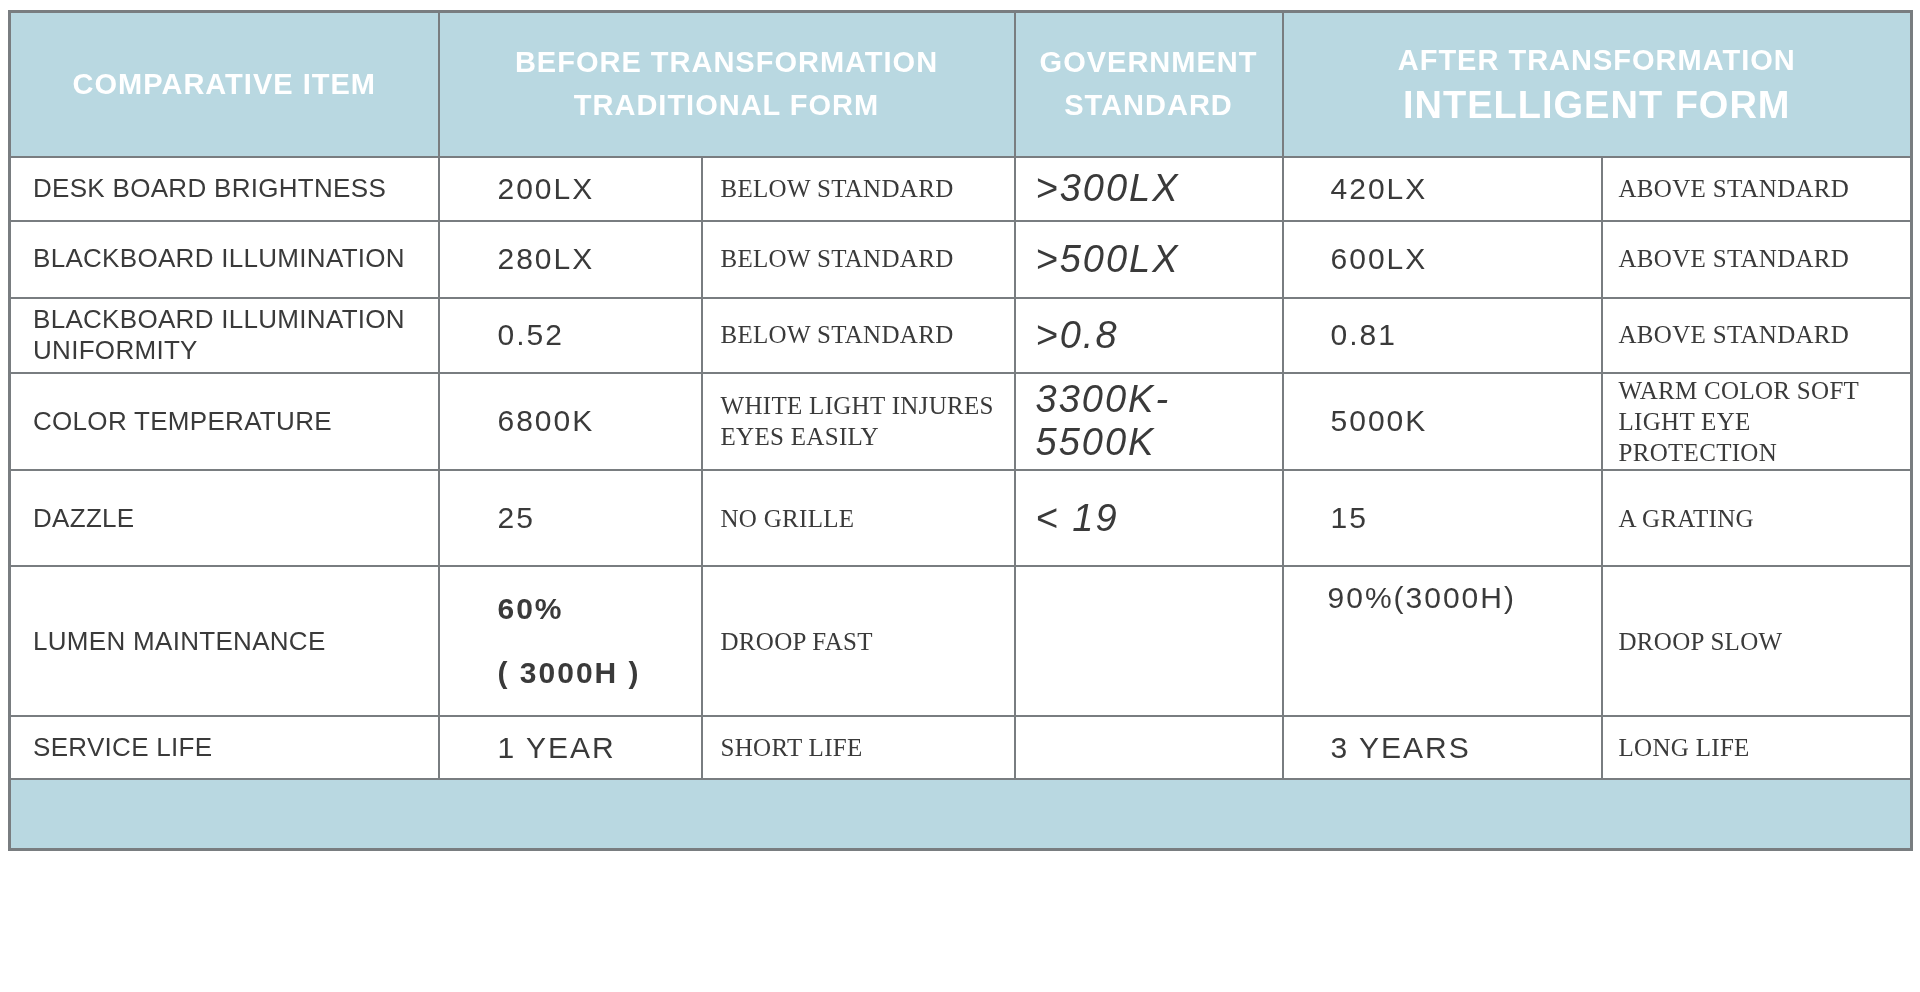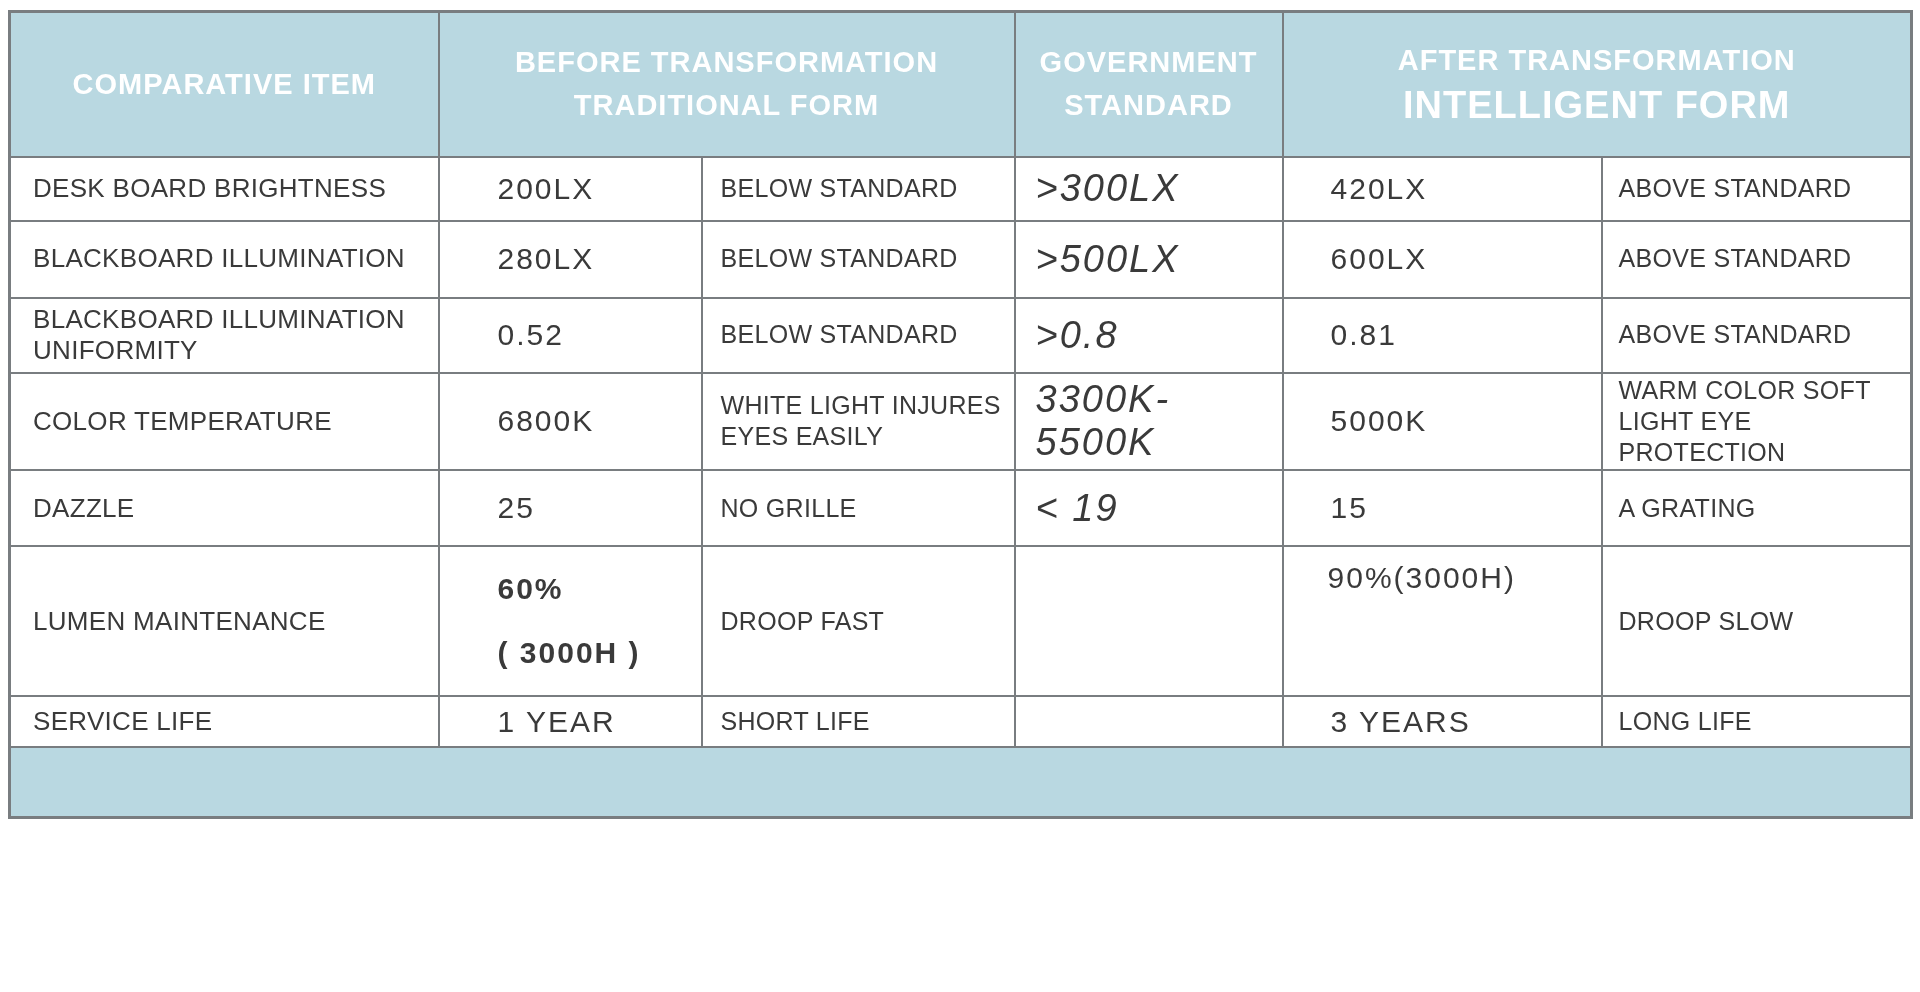--- a/index.html
+++ b/index.html
@@ -42,34 +42,34 @@
     color: var(--body-text);
     vertical-align: middle;
     white-space: pre-line;
     text-align: left;
     padding-right: 8px;
   }
   .c-item   { font-size: 26px; padding-left: 22px; line-height: 1.2;  letter-spacing: 0.3px; }
   .c-val    { font-size: 30px; padding-left: 58px; letter-spacing: 2px; font-weight: 400; }
   .c-std    { font-size: 38px; padding-left: 20px; letter-spacing: 2px; font-weight: 400; font-style: italic; }
   .c-aval   { font-size: 30px; padding-left: 47px; letter-spacing: 2px; font-weight: 400; }
-  .c-status { font-size: 25px; padding-left: 18px; line-height: 1.25; letter-spacing: 0.3px; }
+  .c-status { font-size: 25px; padding-left: 18px; line-height: 1.25; letter-spacing: 0.3px; font-family: Liberation Serif, serif; }
   .c-status-after { padding-left: 16px; }
   .two-line-value { line-height: 2.15; font-weight: bold; }
   .top-value { vertical-align: top; padding-top: 14px; padding-left: 44px; }
   tr.hr { height: 145px; }
   tr.r1 { height: 64px; }
   tr.r2 { height: 74px; }
   tr.r3 { height: 77px; }
   tr.r4 { height: 75px; }
   tr.r5 { height: 77px; }
   tr.r6 { height: 78px; }
-  tr.r7 { height: 76px; }
+  tr.r7 { height: 96px; }
   tr.r8 { height: 150px; }
-  tr.r9 { height: 51px; }
+  tr.r9 { height: 63px; }
   tr.rf { height: 70px; }
   td.footer-cell { background: var(--footer-bg); }
 </style>
 </head>
 <body>
 
 <div class="wrap">
   <table class="comparison">
     <colgroup>
       <col style="width:429px">

